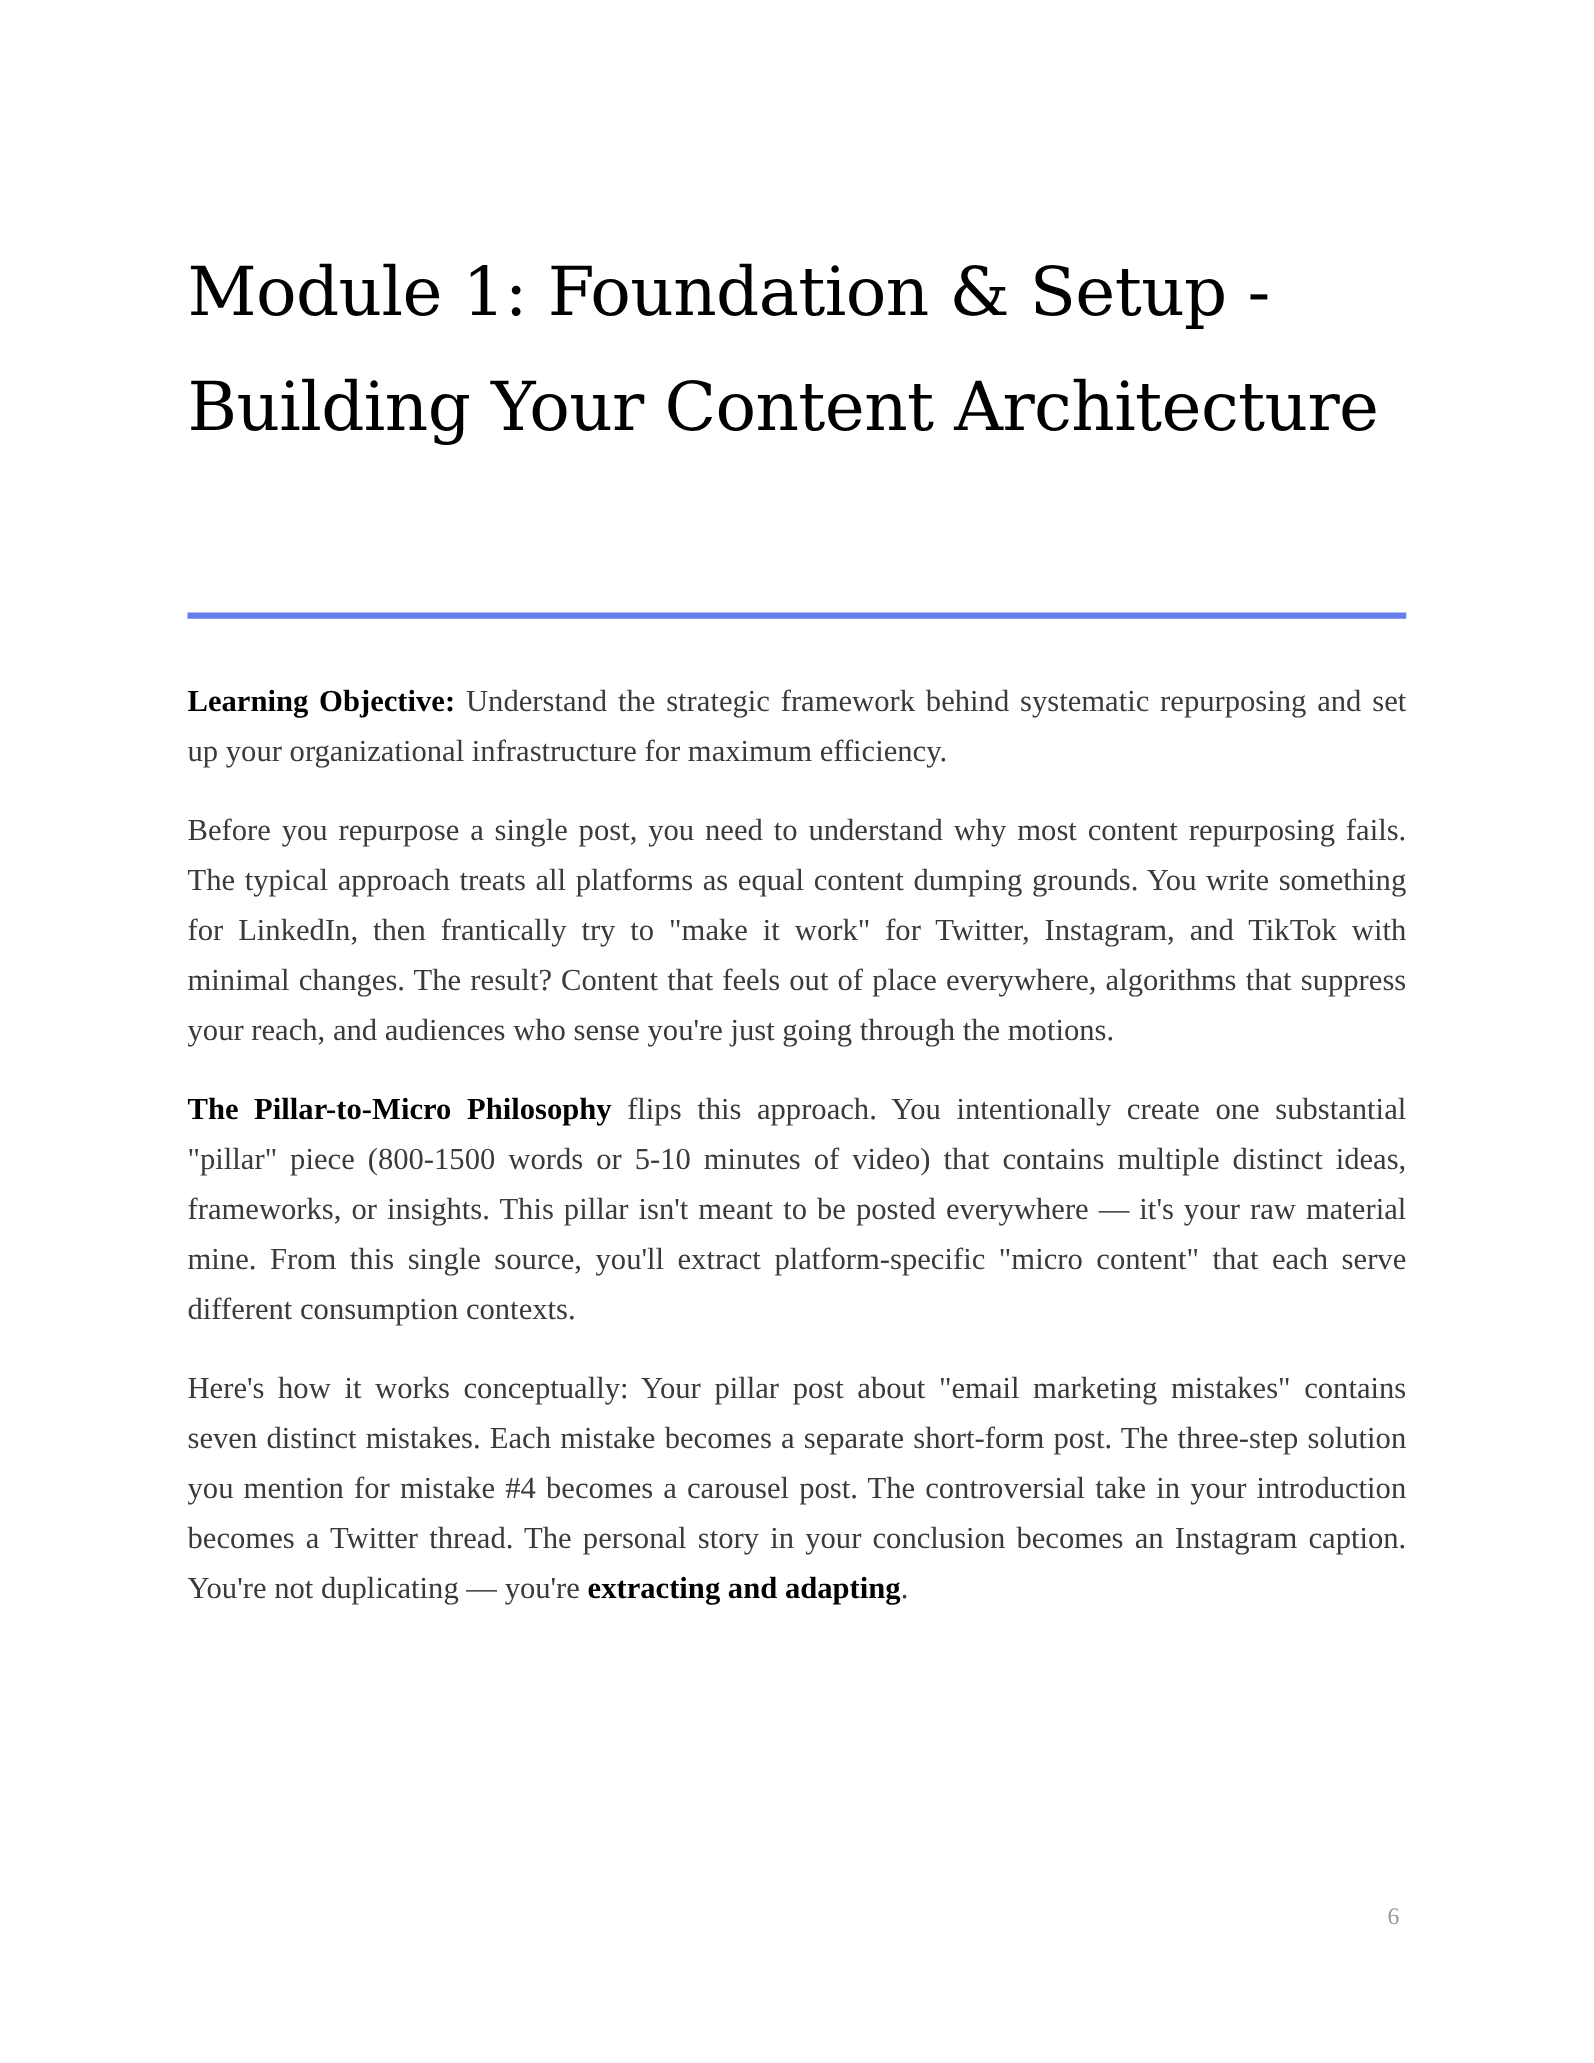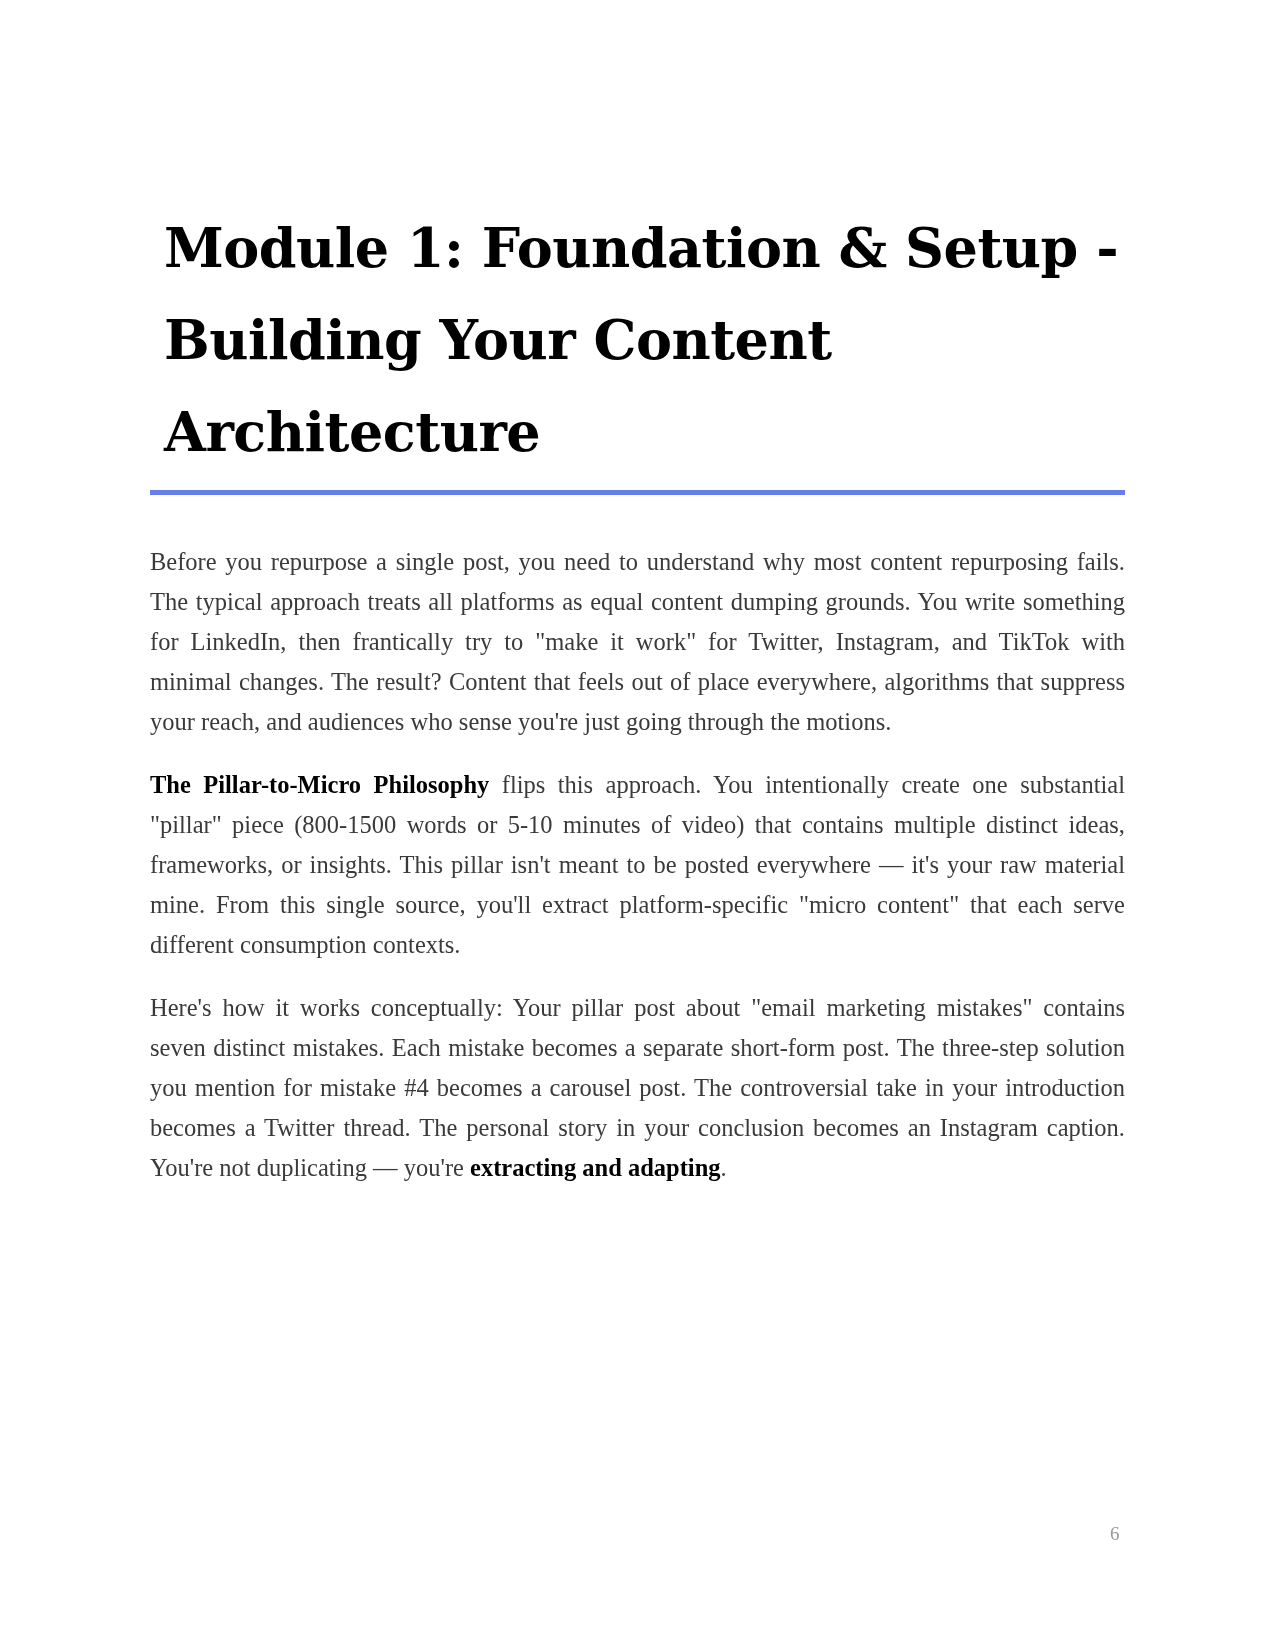--- a/index.html
+++ b/index.html
@@ -17,23 +17,23 @@
       position: absolute;
       left: 150px;
       top: 0;
       width: 975px;
     }
     .title {
       position: absolute;
       left: 0;
       top: 188px;
       width: 975px;
-      margin: 14px;
+      margin: 0;
       font-family: "DejaVu Serif", "Liberation Serif", serif;
-      font-weight: bold;
+      font-weight: normal;
       font-size: 54px;
       line-height: 92px;
       color: #000000;
       letter-spacing: -0.5px;
     }
     .divider {
       position: absolute;
       left: 0;
       top: 490px;
       width: 975px;
@@ -68,20 +68,21 @@
     }
   </style>
 </head>
 <body>
 
 <div class="page">
   <h1 class="title">Module 1: Foundation &amp; Setup - Building Your Content Architecture</h1>
   <div class="divider" style="background: rgb(102, 126, 234);"></div>
 
   <div class="body">
+    <p class="para"><b>Learning Objective:</b><span> Understand the strategic framework behind systematic repurposing and set up your organizational infrastructure for maximum efficiency.</span></p>
 
     <p class="para"><span>Before you repurpose a single post, you need to understand why most content repurposing fails. The typical approach treats all platforms as equal content dumping grounds. You write something for LinkedIn, then frantically try to "make it work" for Twitter, Instagram, and TikTok with minimal changes. The result? Content that feels out of place everywhere, algorithms that suppress your reach, and audiences who sense you're just going through the motions.</span></p>
 
     <p class="para"><b>The Pillar-to-Micro Philosophy</b><span> flips this approach. You intentionally create one substantial "pillar" piece (800-1500 words or 5-10 minutes of video) that contains multiple distinct ideas, frameworks, or insights. This pillar isn't meant to be posted everywhere — it's your raw material mine. From this single source, you'll extract platform-specific "micro content" that each serve different consumption contexts.</span></p>
 
     <p class="para"><span>Here's how it works conceptually: Your pillar post about "email marketing mistakes" contains seven distinct mistakes. Each mistake becomes a separate short-form post. The three-step solution you mention for mistake #4 becomes a carousel post. The controversial take in your introduction becomes a Twitter thread. The personal story in your conclusion becomes an Instagram caption. You're not duplicating — you're </span><b>extracting and adapting</b><span>.</span></p>
   </div>
 </div>
 
 <div class="page-number">6</div>

